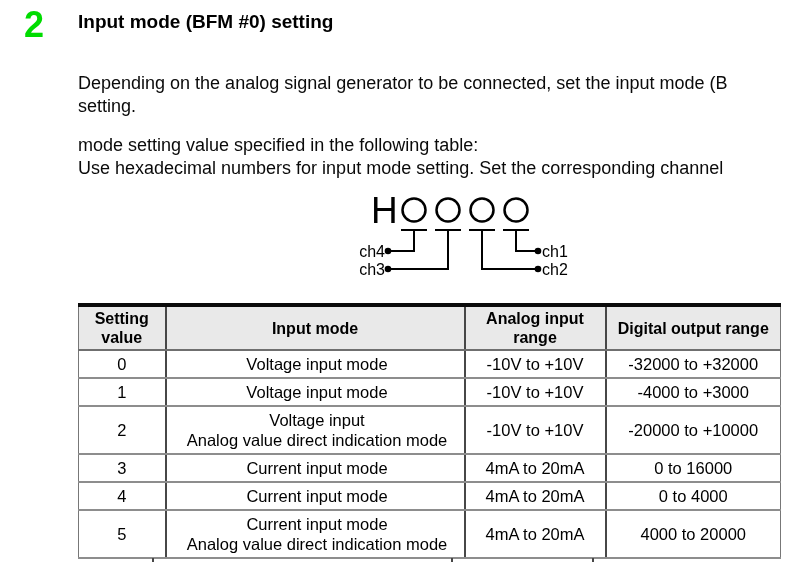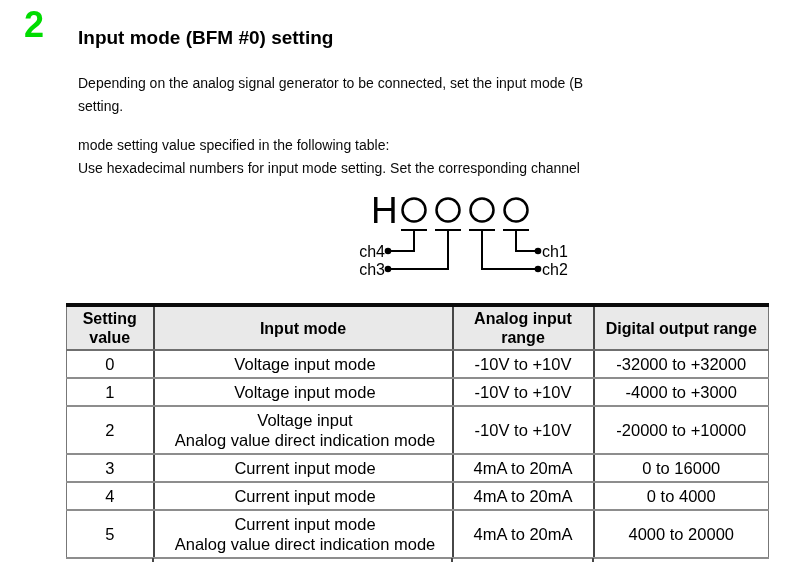--- a/index.html
+++ b/index.html
@@ -6,38 +6,38 @@
   body{
     width:800px;height:562px;position:relative;overflow:hidden;
     background:#ffffff;color:#000;
     font-family:"Liberation Sans",sans-serif;
   }
   .section-num{
     position:absolute;left:24px;top:6px;
     font-size:36px;font-weight:bold;color:#00dc00;line-height:38px;
   }
   .page-title{
-    position:absolute;left:78px;top:26px;
+    position:absolute;left:78px;top:10px;
     font-size:19px;font-weight:bold;line-height:24px;white-space:nowrap;
   }
   .para{
     position:absolute;left:78px;
-    font-size:14px;line-height:23px;color:#0a0a0a;
+    font-size:18px;line-height:23px;color:#0a0a0a;
   }
   .para div{white-space:nowrap;}
   #para1{top:72px;}
   #para2{top:134px;}
   .diagram{position:absolute;left:330px;top:186px;width:260px;height:100px;}
   .diagram svg{display:block;}
   .diagram text{font-family:"Liberation Sans",sans-serif;fill:#000;}
   .hex-h{font-size:37px;}
   .ch-label{font-size:16px;}
 
   table.modes{
-    position:absolute;left:66px;top:303px;width:702px;
+    position:absolute;left:78px;top:303px;width:702px;
     border-collapse:collapse;table-layout:fixed;
     border-top:4px solid #0a0a0a;
     border-left:1px solid #777;border-right:1px solid #777;
     border-bottom:2px solid #5a5a5a;
   }
   col.c1{width:87px;}col.c2{width:299px;}col.c3{width:141px;}col.c4{width:175px;}
   .modes th{
     background:#e9e9e9;font-size:16px;font-weight:bold;line-height:19px;
     text-align:center;vertical-align:middle;padding:2px 4px;
     border-bottom:2px solid #6f6f6f;

